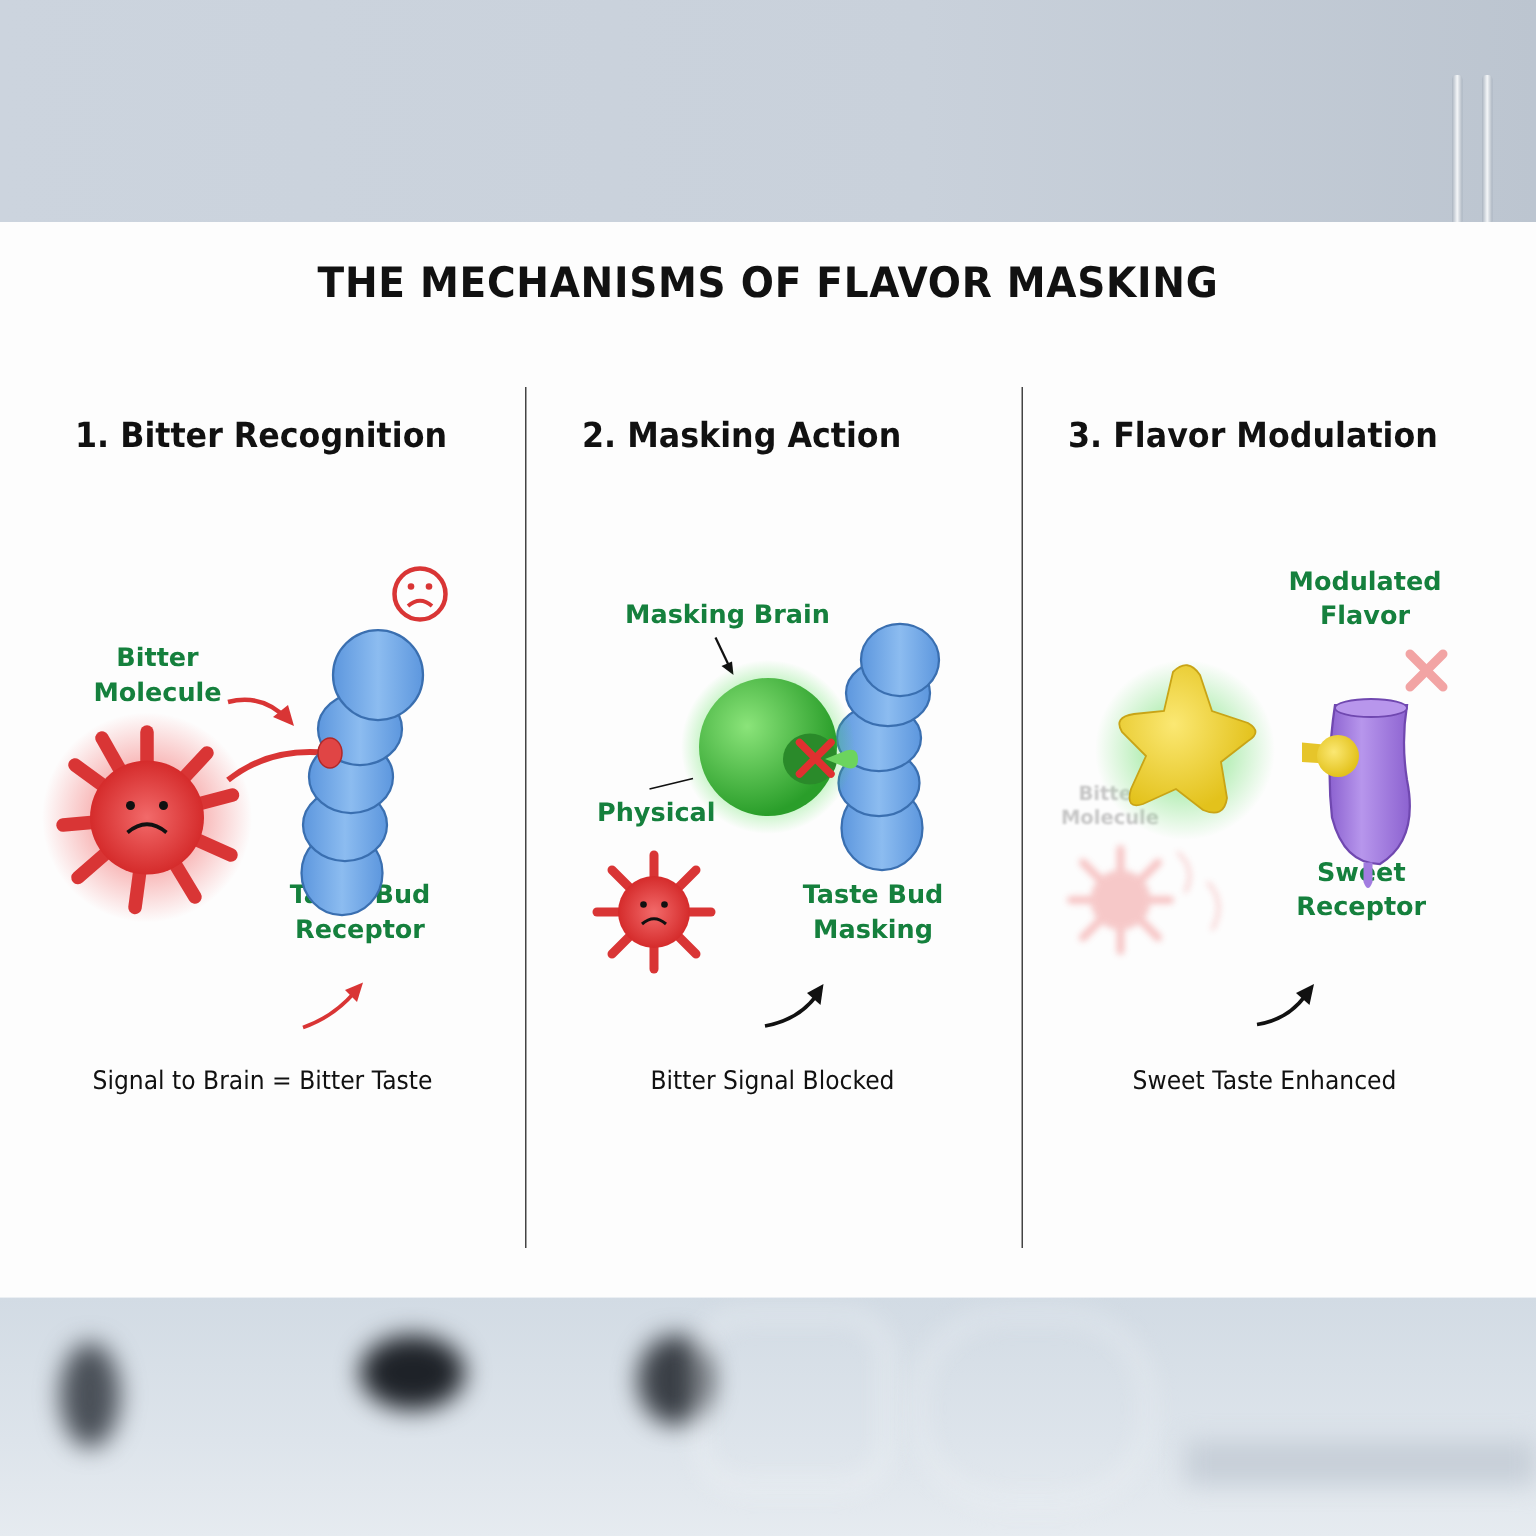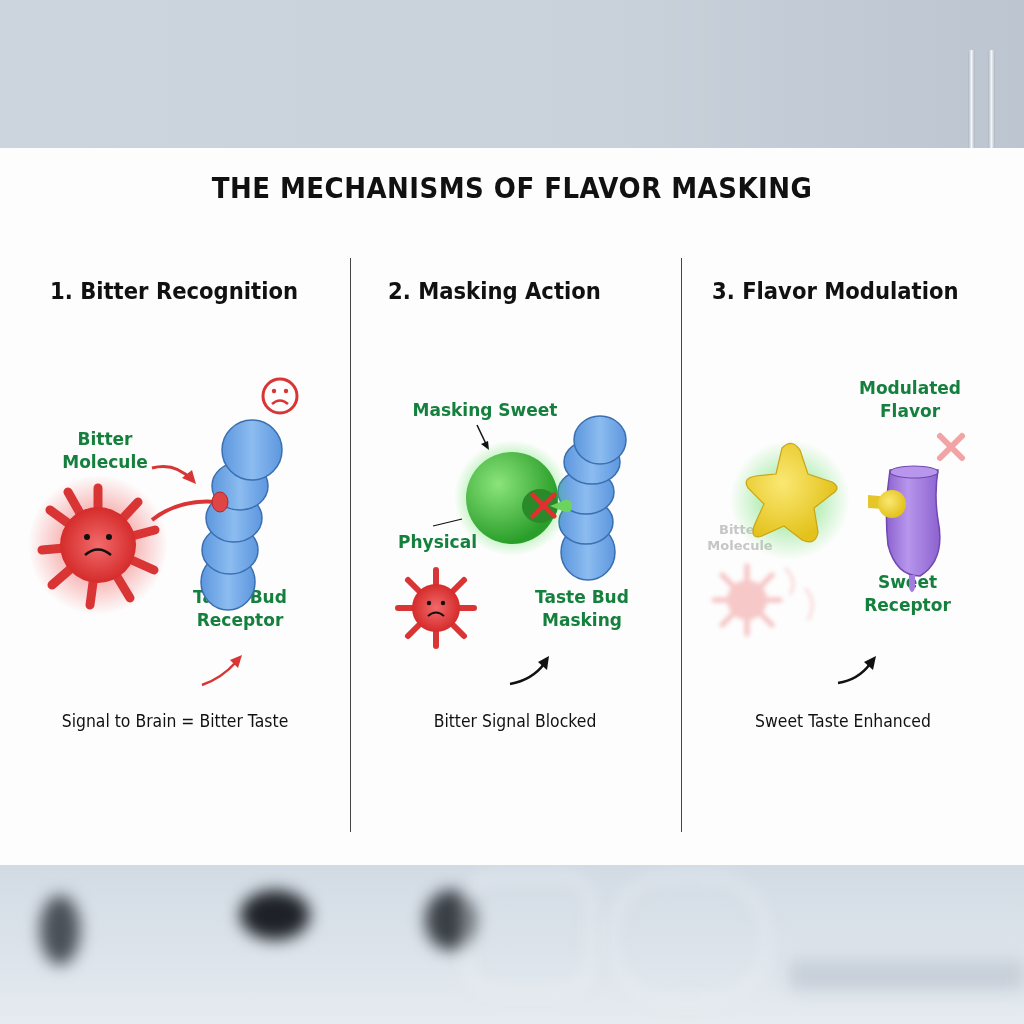--- a/index.html
+++ b/index.html
@@ -94,21 +94,21 @@
     <circle cx="250" cy="26" r="17" fill="none" stroke="#d93535" stroke-width="3"></circle>
     <circle cx="244" cy="21" r="2.2" fill="#d93535"></circle>
       <circle cx="256" cy="21" r="2.2" fill="#d93535"></circle>
     <path d="M242 34 Q250 27 258 34" stroke="#d93535" stroke-width="2.5" fill="none"></path>
   </g>
   <path d="M172 315 Q192 308 206 292" stroke="#d93535" stroke-width="2.5" fill="none"></path>
   <polygon points="212,285 200,290 208,298" fill="#d93535"></polygon>
 </svg>
 
 <div class="col-title" style="left:388px">2. Masking Action</div>
-<div class="label" style="left:400px;top:399px;width:170px">Masking Sweet</div>
+<div class="label" style="left:400px;top:399px;width:170px">Masking Brain</div>
 <div class="label" style="left:390px;top:531px;width:95px">Physical</div>
 <div class="label" style="left:522px;top:586px;width:120px;white-space:pre-line">Taste Bud
 Masking</div>
 <div class="caption" style="left:360px;width:310px">Bitter Signal Blocked</div>
 
 <svg style="left:360px;top:380px" width="300" height="320">
   <defs>
     <radialGradient id="gg" cx="35%" cy="35%" r="65%">
         <stop offset="0" stop-color="#8be47a"></stop>
         <stop offset="1" stop-color="#2a9e2a"></stop>

